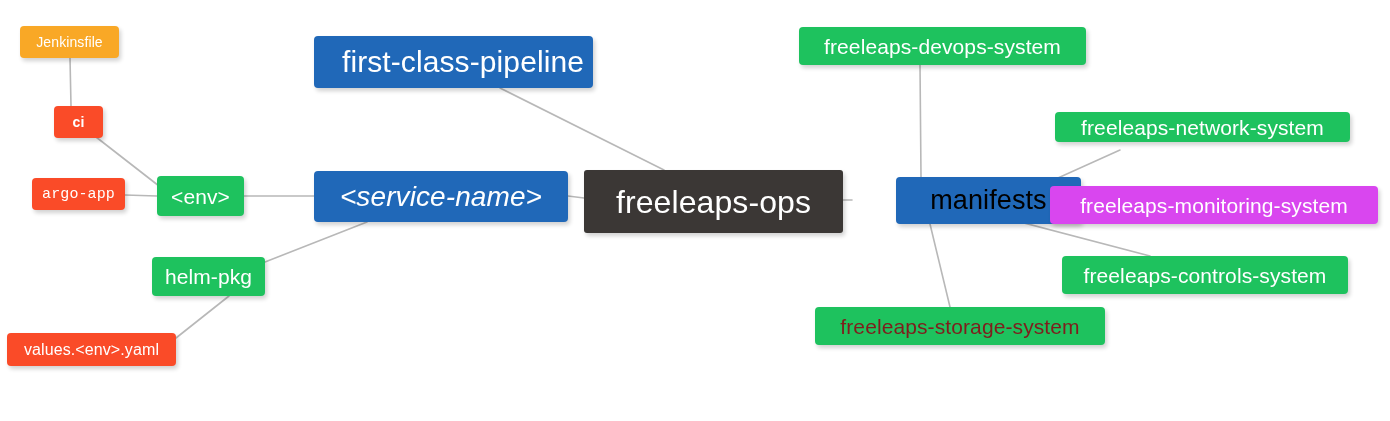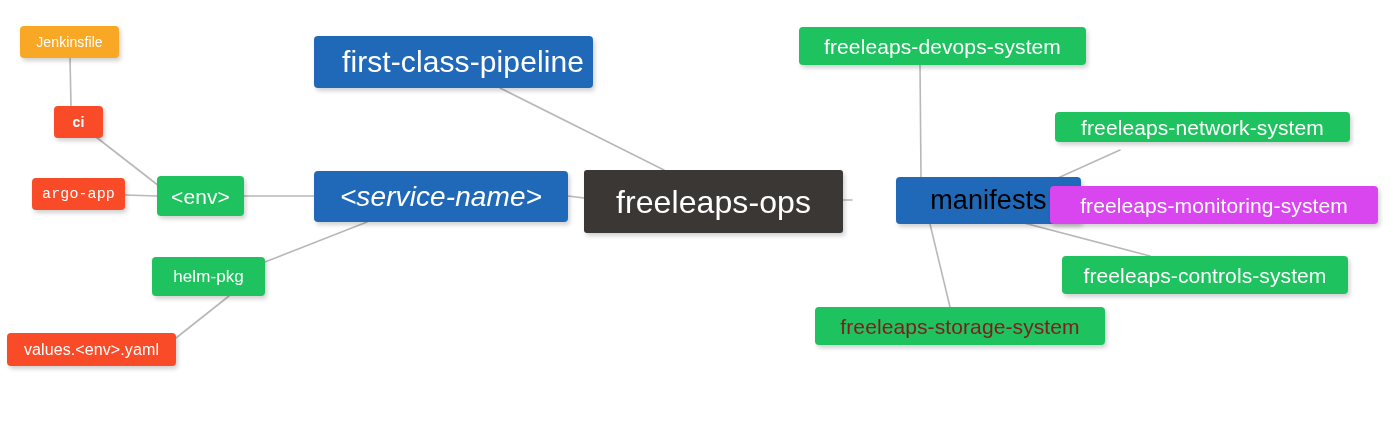--- a/index.html
+++ b/index.html
@@ -76,21 +76,21 @@
       </div>
       <div class="node" style="left: 32px; top: 178px; width: 93px; height: 32px; background: rgb(250, 75, 40); font-size: 15px; color: rgb(255, 255, 255); font-family: Liberation Mono, monospace;">
         <span>argo-app</span>
       </div>
       <div class="node" style="left: 7px; top: 333px; width: 169px; height: 33px; background: rgb(250, 75, 40); font-size: 16px; color: rgb(255, 255, 255);">
         <span>values.&lt;env&gt;.yaml</span>
       </div>
       <div class="node" style="left: 157px; top: 176px; width: 87px; height: 40px; background: rgb(30, 194, 94); font-size: 21px; color: rgb(255, 255, 255);">
         <span>&lt;env&gt;</span>
       </div>
-      <div class="node" style="left: 152px; top: 257px; width: 113px; height: 39px; background: rgb(30, 194, 94); font-size: 17px; color: rgb(255, 255, 255);">
+      <div class="node" style="left: 152px; top: 257px; width: 113px; height: 39px; background: rgb(30, 194, 94); font-size: 21px; color: rgb(255, 255, 255);">
         <span>helm-pkg</span>
       </div>
       <div class="node" style="left: 314px; top: 36px; width: 279px; height: 52px; background: rgb(32, 104, 184); font-size: 30px; color: rgb(255, 255, 255); padding-left: 19px;">
         <span>first-class-pipeline</span>
       </div>
       <div class="node" style="left: 314px; top: 171px; width: 254px; height: 51px; background: rgb(32, 104, 184); font-size: 28px; color: rgb(255, 255, 255); font-style: italic;">
         <span>&lt;service-name&gt;</span>
       </div>
       <div class="node root" style="left: 584px; top: 170px; width: 259px; height: 63px; background: rgb(59, 55, 53); font-size: 32px; color: rgb(255, 255, 255);">
         <span>freeleaps-ops</span>

